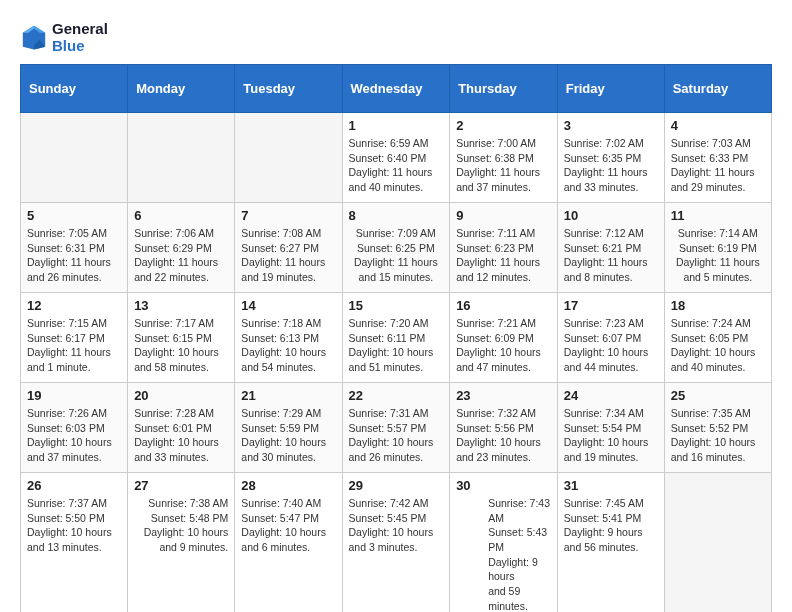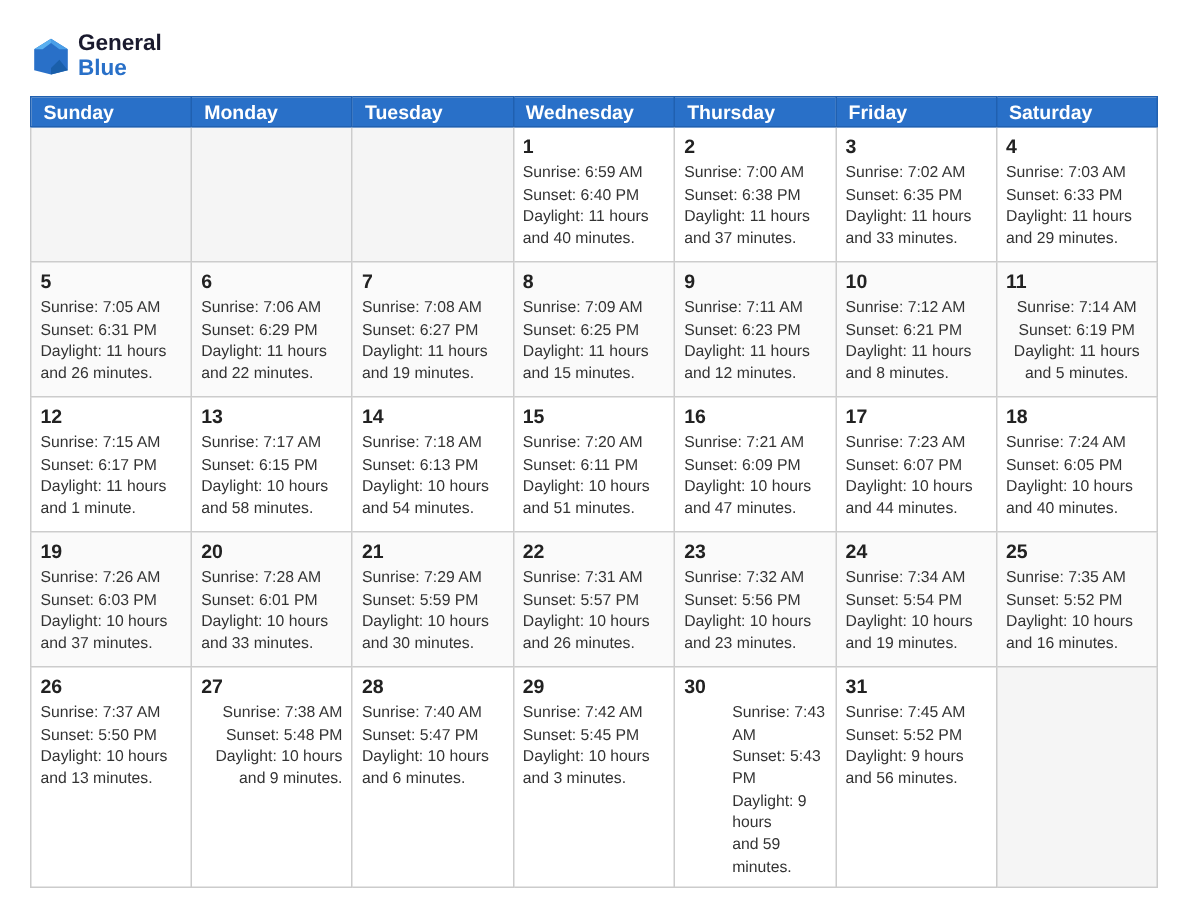--- a/index.html
+++ b/index.html
@@ -39,21 +39,21 @@
     }
     .calendar {
       width: 100%;
       border-collapse: collapse;
       border: 1px solid #ccc;
     }
     .calendar th {
       background-color: #2970c8;
       color: #fff;
       text-align: left;
-      padding: 2px 8px;
+      padding: 16px 8px;
       font-size: 13px;
       font-weight: bold;
       border: 1px solid #2060b0;
     }
     .calendar td {
       vertical-align: top;
       border: 1px solid #ccc;
       padding: 5px 6px;
       width: 108px;
       height: 90px;
@@ -167,21 +167,21 @@
         </td>
         <td>
           <span class="day-num">7</span>
           <div class="day-info" style="white-space: pre-line;">Sunrise: 7:08 AM
 Sunset: 6:27 PM
 Daylight: 11 hours
 and 19 minutes.</div>
         </td>
         <td>
           <span class="day-num">8</span>
-          <div class="day-info" style="white-space: pre-line;">Sunrise: 7:09 AM
+          <div class="day-info" style="white-space: pre-line; text-align: center;">Sunrise: 7:09 AM
 Sunset: 6:25 PM
 Daylight: 11 hours
 and 15 minutes.</div>
         </td>
         <td>
           <span class="day-num">9</span>
           <div class="day-info" style="white-space: pre-line;">Sunrise: 7:11 AM
 Sunset: 6:23 PM
 Daylight: 11 hours
 and 12 minutes.</div>
@@ -335,20 +335,20 @@
         <td>
           <span class="day-num">30</span>
           <div class="day-info" style="white-space: pre-line; margin-left: 32px;">Sunrise: 7:43 AM
 Sunset: 5:43 PM
 Daylight: 9 hours
 and 59 minutes.</div>
         </td>
         <td>
           <span class="day-num">31</span>
           <div class="day-info" style="white-space: pre-line;">Sunrise: 7:45 AM
-Sunset: 5:52 PM
+Sunset: 5:41 PM
 Daylight: 9 hours
 and 56 minutes.</div>
         </td>
         <td class="empty"></td>
       </tr>
     </tbody>
 </table>
 
 </body></html>

